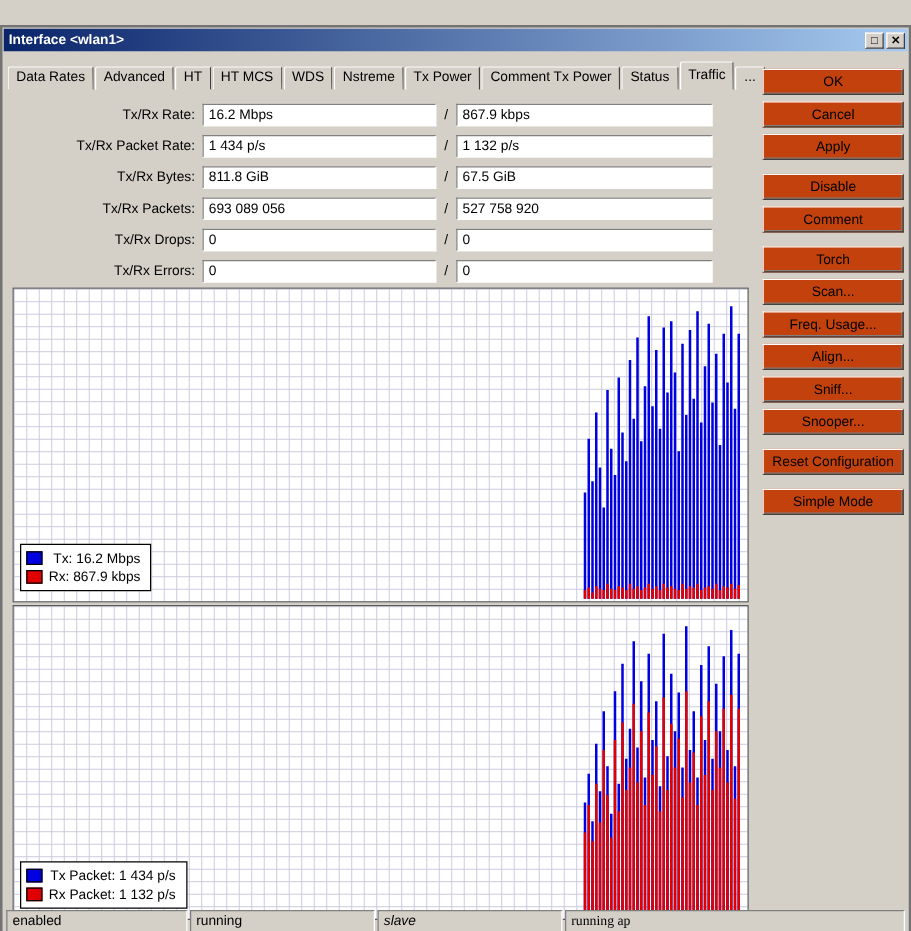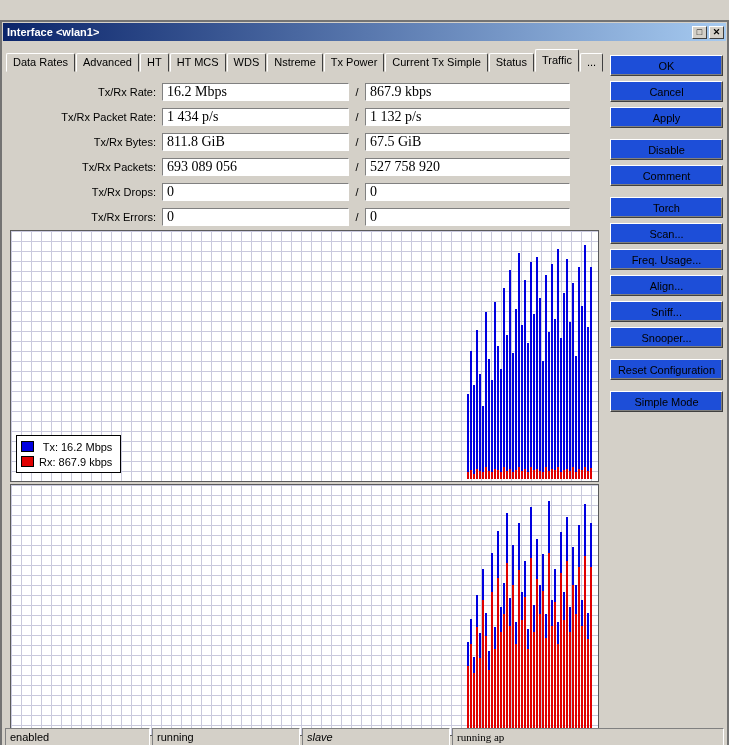--- a/index.html
+++ b/index.html
@@ -55,22 +55,22 @@
     z-index: 2;
   }
   
   .fields { position: absolute; top: 57px; left: 4px; width: 596px; }
   .frow { display: flex; align-items: center; height: 25px; }
   .flabel { width: 150px; text-align: right; padding-right: 0; }
   .fin {
     height: 18px;
     border: 1px solid; border-color: #808080 #fff #fff #808080;
     background: #fff;
-    font-family: Liberation Serif, serif;
-    font-size: 14px;
+    font-family: Liberation Sans, sans-serif;
+    font-size: 11px;
     padding: 1px 4px;
     color: #000;
   }
   .fin.tx { width: 187px; margin-left: 6px; }
   .fin.rx { width: 205px; }
   .slash { width: 16px; text-align: center; }
   
   .chart {
     position: absolute; left: 8px; width: 589px; height: 252px;
     border: 1px solid #5a5a5a;
@@ -95,21 +95,21 @@
     display: inline-block; width: 13px; height: 11px;
     border: 1px solid #000; margin-right: 5px;
   }
   
   .btncol {
     position: absolute; top: 33px; left: 608px; width: 113px;
     display: flex; flex-direction: column;
   }
   .btn {
     height: 21px; width: 113px;
-    background: #1d4ed8;
+    background: #c2410c;
     border: 1px solid; border-color: #fff #404040 #404040 #fff;
     box-shadow: inset -1px -1px 0 #808080;
     font-family: "Liberation Sans", sans-serif;
     font-size: 11px;
     margin-bottom: 5px;
     cursor: default;
     text-align: center;
     line-height: 18px;
   }
   .btn.grp { margin-top: 6px; }
@@ -143,21 +143,21 @@
   </div>
 
   <div class="tabs">
     <div class="tab">Data Rates</div>
     <div class="tab">Advanced</div>
     <div class="tab">HT</div>
     <div class="tab">HT MCS</div>
     <div class="tab">WDS</div>
     <div class="tab">Nstreme</div>
     <div class="tab">Tx Power</div>
-    <div class="tab">Current Tx Simple</div>
+    <div class="tab">Comment Tx Power</div>
     <div class="tab">Status</div>
     <div class="tab active">Traffic</div>
     <div class="tab">...</div>
   </div>
 
   <div class="fields">
     <div class="frow">
       <span class="flabel">Tx/Rx Rate:</span>
       <input class="fin tx" readonly="" value="16.2 Mbps" style="">
       <span class="slash">/</span>
@@ -374,20 +374,30 @@
         <rect x="555" y="76" width="2" height="172" fill="#e00000"></rect>
         <rect x="558" y="147" width="2" height="101" fill="#e00000"></rect>
         <rect x="561" y="100" width="2" height="148" fill="#e00000"></rect>
         <rect x="564" y="129" width="2" height="119" fill="#e00000"></rect>
         <rect x="567" y="82" width="2" height="166" fill="#e00000"></rect>
         <rect x="570" y="141" width="2" height="107" fill="#e00000"></rect>
         <rect x="573" y="71" width="2" height="177" fill="#e00000"></rect>
         <rect x="576" y="154" width="2" height="94" fill="#e00000"></rect>
         <rect x="579" y="82" width="2" height="166" fill="#e00000"></rect>
       </svg>
+    <div class="legend">
+      <div class="legend-row">
+        <span class="swatch" style="background: rgb(0, 0, 224);"></span>
+        <span>Tx Packet:  1 434 p/s</span>
+      </div>
+      <div class="legend-row">
+        <span class="swatch" style="background: rgb(224, 0, 0);"></span>
+        <span>Rx Packet:  1 132 p/s</span>
+      </div>
+    </div>
   </div>
 
   <div class="btncol">
     <button class="btn">OK</button>
     <button class="btn">Cancel</button>
     <button class="btn">Apply</button>
     <button class="btn grp">Disable</button>
     <button class="btn">Comment</button>
     <button class="btn grp">Torch</button>
     <button class="btn">Scan...</button>

